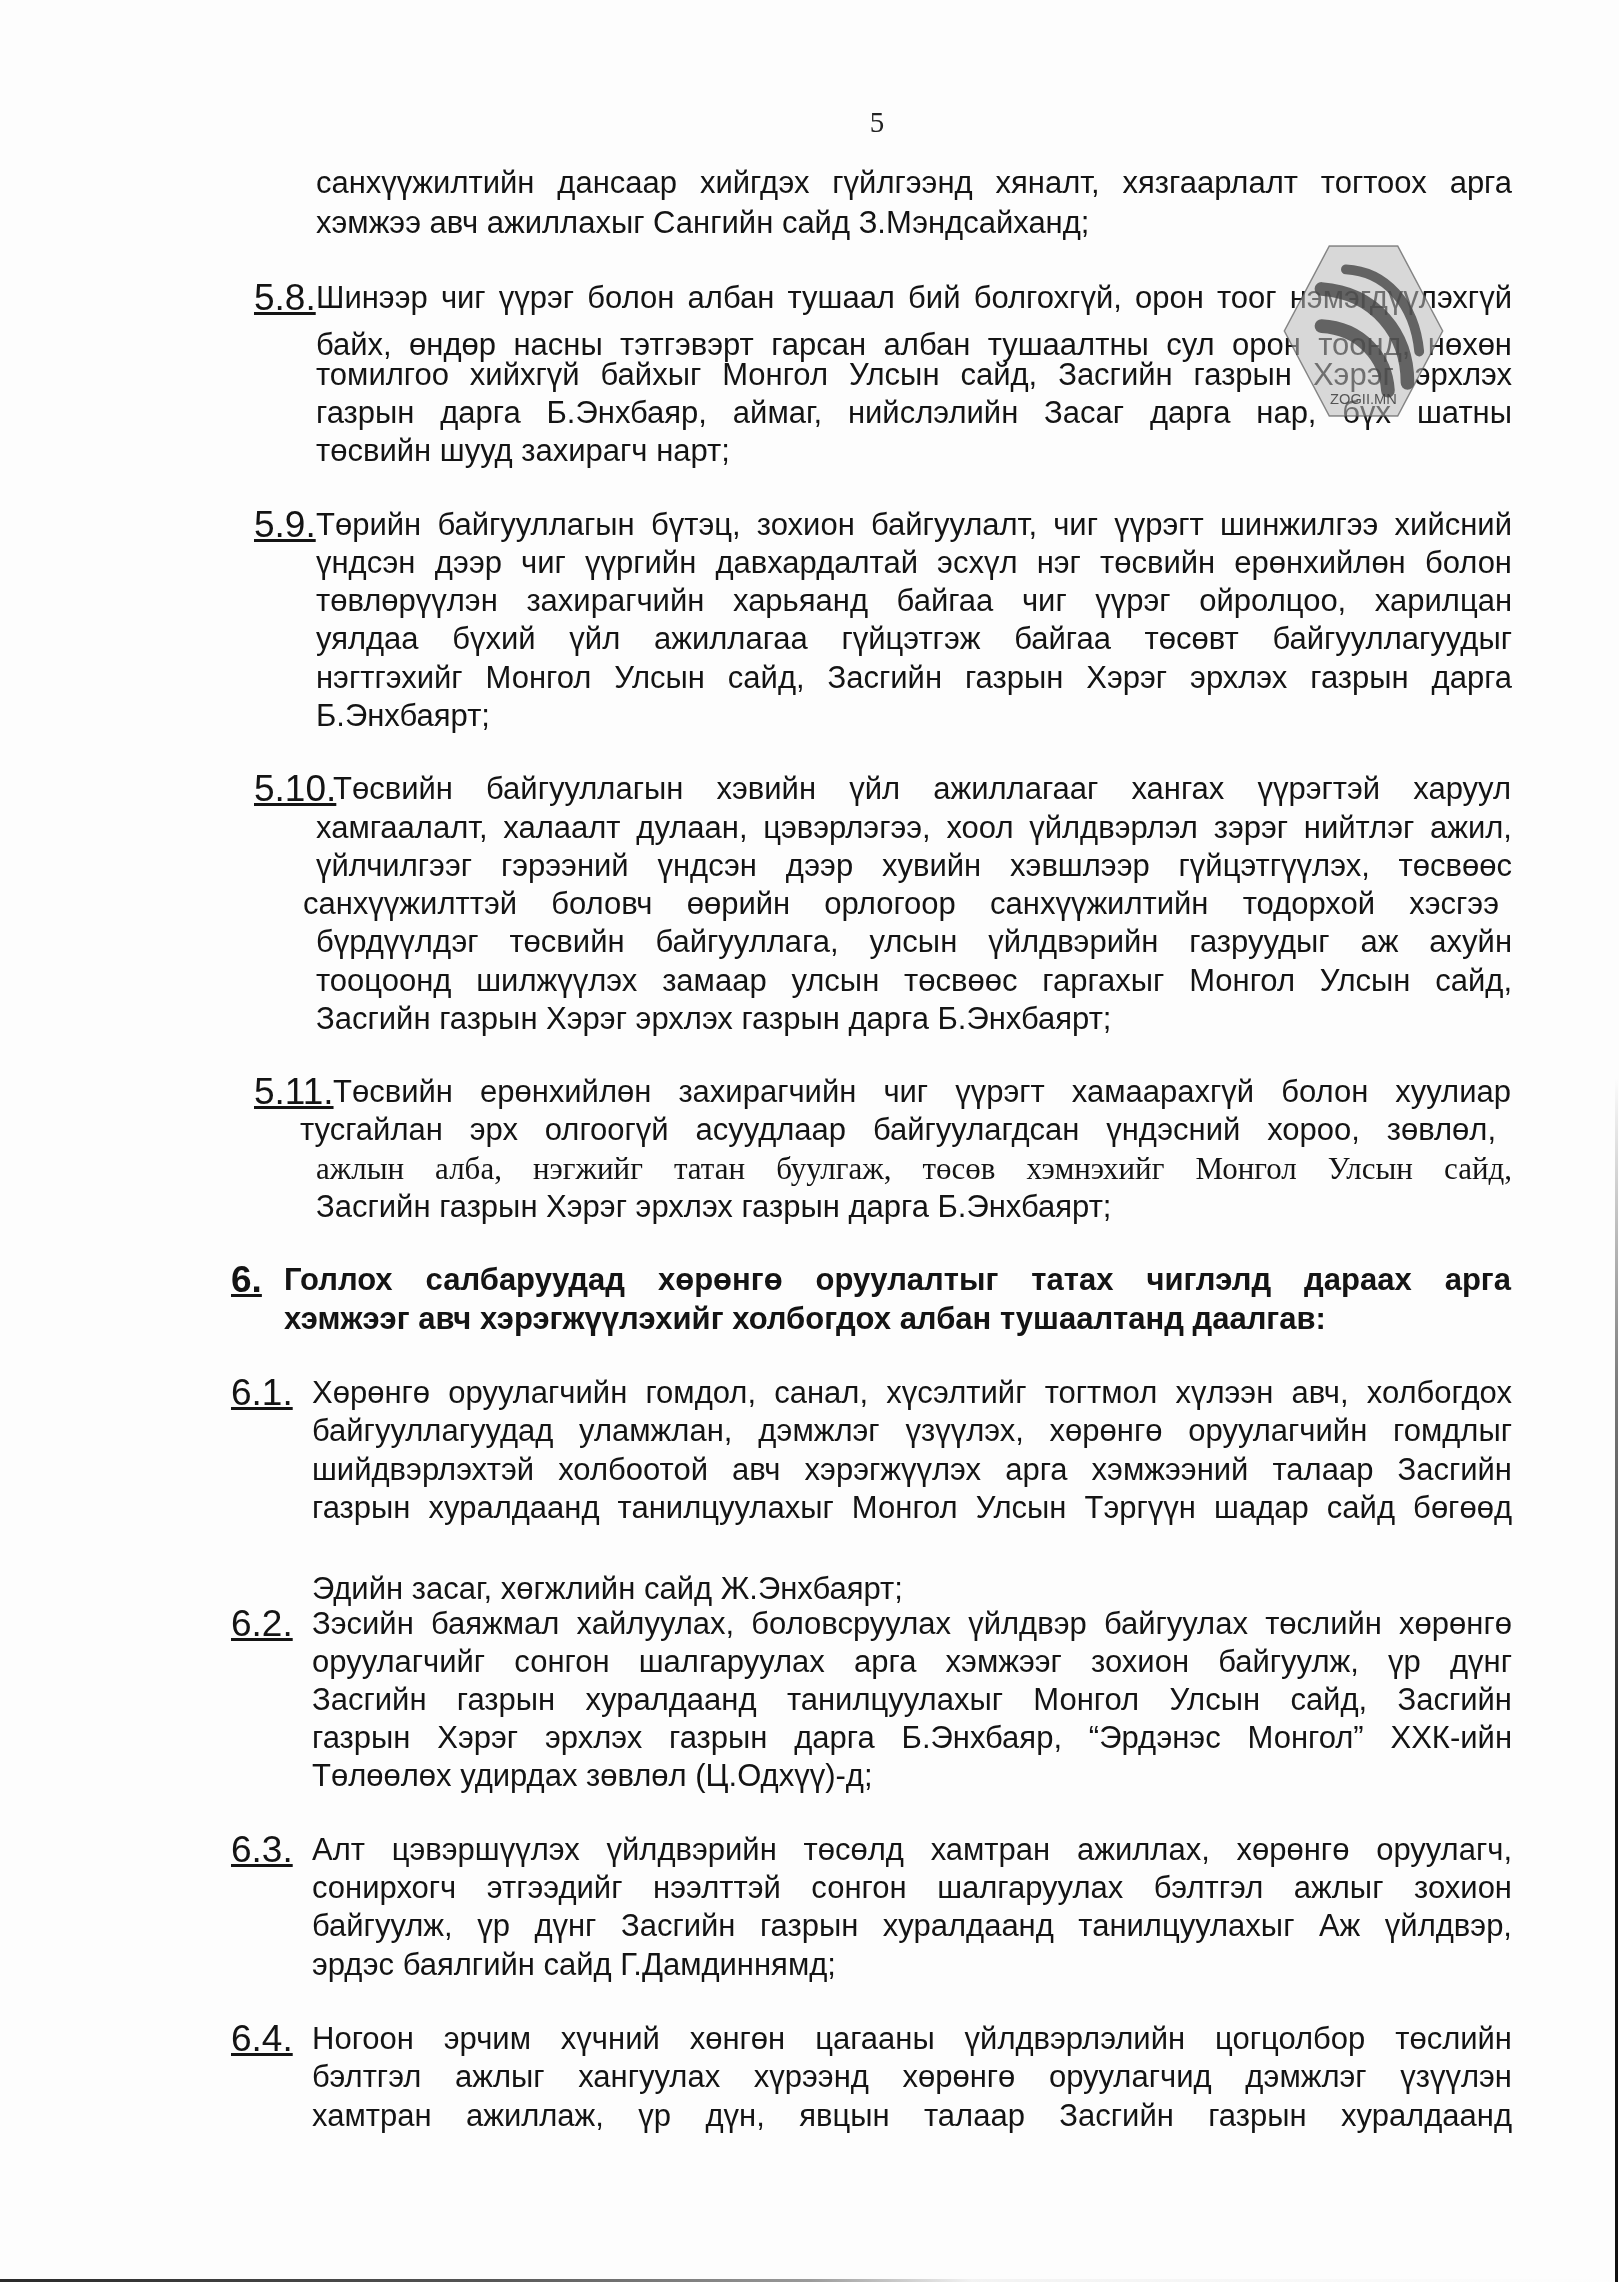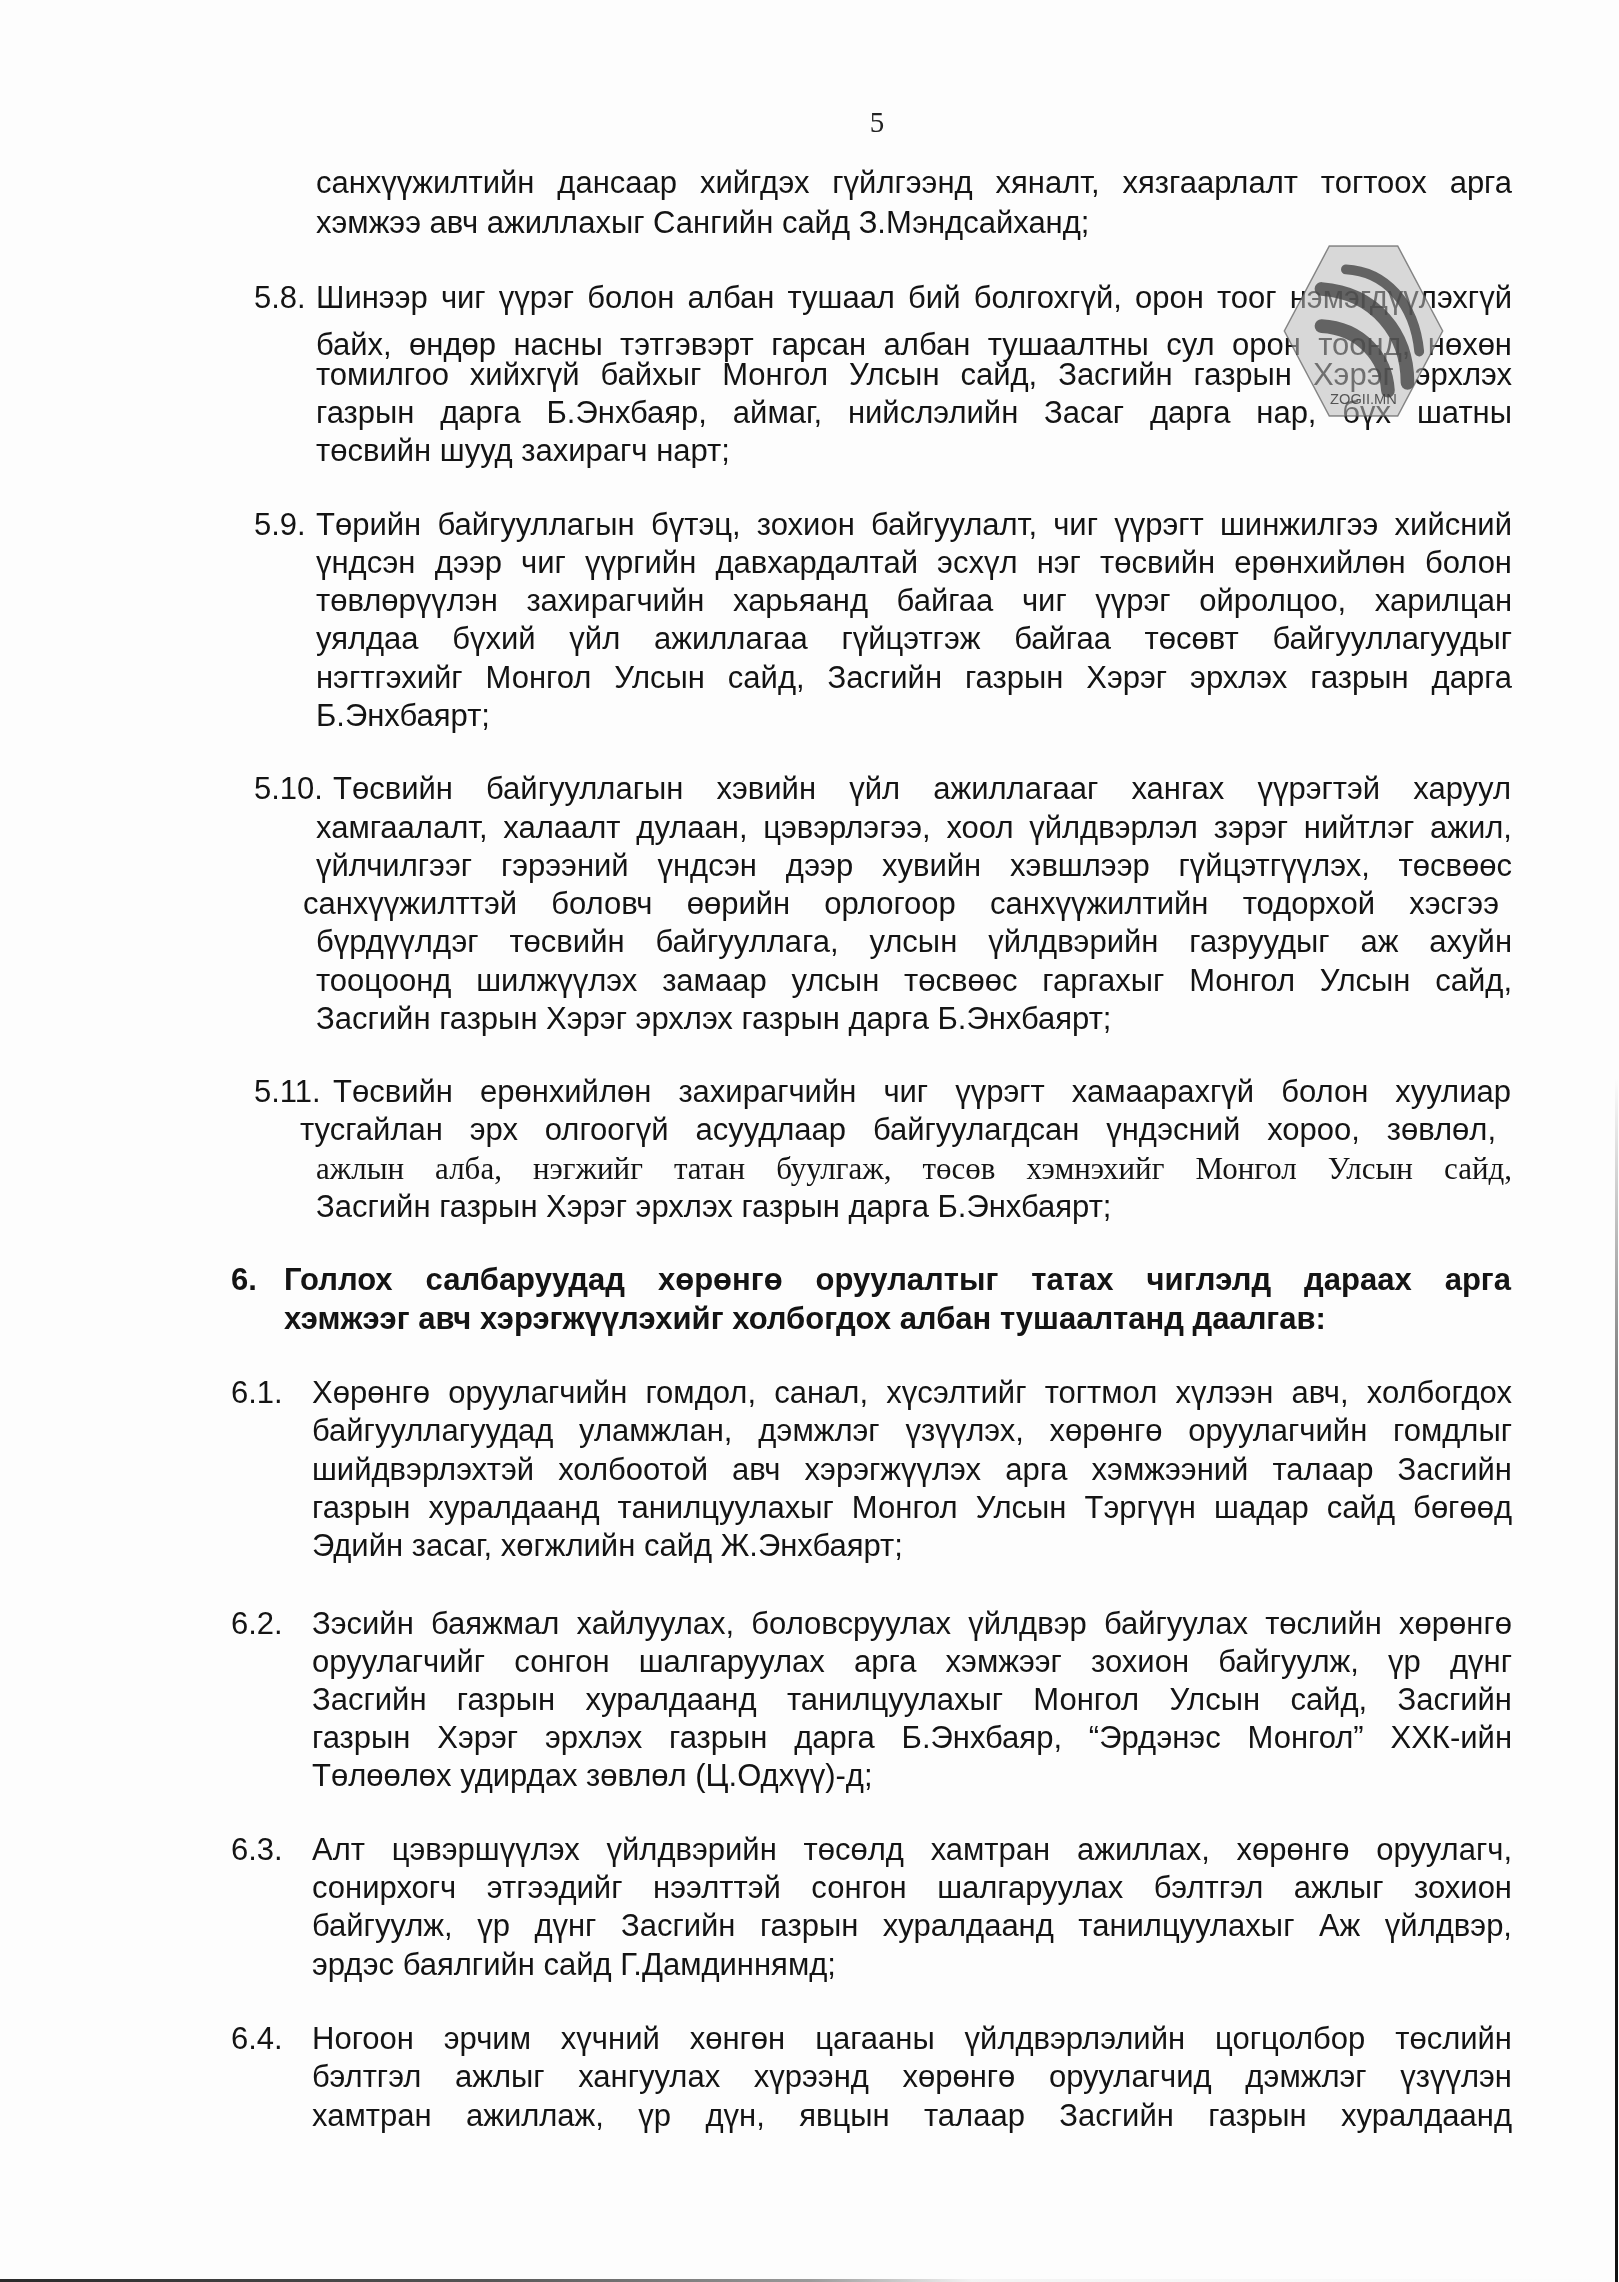--- a/index.html
+++ b/index.html
@@ -14,21 +14,21 @@
       position: absolute; top: 106px; left: 0; width: 1754px; text-align: center;
       font-family: "Liberation Serif", serif; font-size: 29px; color: #222;
     }
     .block { position: absolute; }
     .line {
       position: absolute; white-space: nowrap;
       font-size: 31px; line-height: 37px;
       letter-spacing: 0;
     }
     .justify { text-align: justify; text-align-last: justify; }
-    .num { position: absolute; font-size: 31px; line-height: 37px; white-space: nowrap; }
+    .num { position: absolute; font-size: 37px; line-height: 37px; white-space: nowrap; text-decoration: underline; }
     .bold { font-weight: bold; }
     .watermark {
       position: absolute; left: 1282px; top: 244px; width: 163px; height: 174px;
       pointer-events: none;
     }
     .scan-edge-right {
       position: absolute; left: 1615px; top: 1078px; width: 2.9px; height: 1205px;
       background: linear-gradient(to bottom, rgba(0,0,0,0) 0%, rgba(40,40,40,0.6) 25%, #151515 60%, #111 100%);
     }
     .scan-edge-bottom {
@@ -91,21 +91,21 @@
     <div class="line bold justify" style="left:284px; top:1261px; width:1227px;">Голлох салбаруудад хөрөнгө оруулалтыг татах чиглэлд дараах арга</div>
     <div class="line bold" style="left:284px; top:1300px;">хэмжээг авч хэрэгжүүлэхийг холбогдох албан тушаалтанд даалгав:</div>
   </div>
 
   <div class="block">
     <div class="num" style="left:231px; top:1374px;">6.1.</div>
     <div class="line justify" style="left:312px; top:1374px; width:1200px;">Хөрөнгө оруулагчийн гомдол, санал, хүсэлтийг тогтмол хүлээн авч, холбогдох</div>
     <div class="line justify" style="left:312px; top:1412px; width:1200px;">байгууллагуудад уламжлан, дэмжлэг үзүүлэх, хөрөнгө оруулагчийн гомдлыг</div>
     <div class="line justify" style="left:312px; top:1451px; width:1200px;">шийдвэрлэхтэй холбоотой авч хэрэгжүүлэх арга хэмжээний талаар Засгийн</div>
     <div class="line justify" style="left:312px; top:1489px; width:1200px;">газрын хуралдаанд танилцуулахыг Монгол Улсын Тэргүүн шадар сайд бөгөөд</div>
-    <div class="line" style="left:312px; top:1527px;">Эдийн засаг, хөгжлийн сайд Ж.Энхбаярт;</div>
+    <div class="line" style="left:312px; top:1570px;">Эдийн засаг, хөгжлийн сайд Ж.Энхбаярт;</div>
   </div>
 
   <div class="block">
     <div class="num" style="left:231px; top:1605px;">6.2.</div>
     <div class="line justify" style="left:312px; top:1605px; width:1200px;">Зэсийн баяжмал хайлуулах, боловсруулах үйлдвэр байгуулах төслийн хөрөнгө</div>
     <div class="line justify" style="left:312px; top:1643px; width:1200px;">оруулагчийг сонгон шалгаруулах арга хэмжээг зохион байгуулж, үр дүнг</div>
     <div class="line justify" style="left:312px; top:1681px; width:1200px;">Засгийн газрын хуралдаанд танилцуулахыг Монгол Улсын сайд, Засгийн</div>
     <div class="line justify" style="left:312px; top:1719px; width:1200px;">газрын Хэрэг эрхлэх газрын дарга Б.Энхбаяр, “Эрдэнэс Монгол” ХХК-ийн</div>
     <div class="line" style="left:312px; top:1757px;">Төлөөлөх удирдах зөвлөл (Ц.Одхүү)-д;</div>
   </div>

